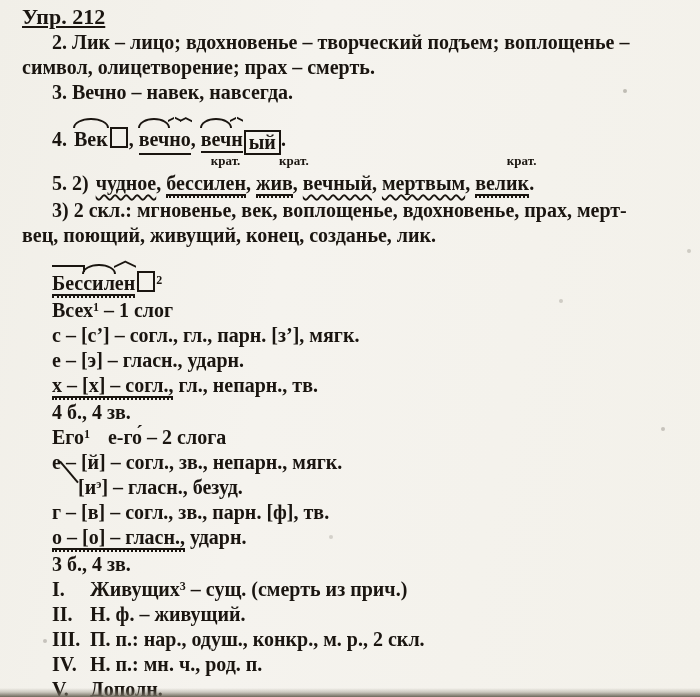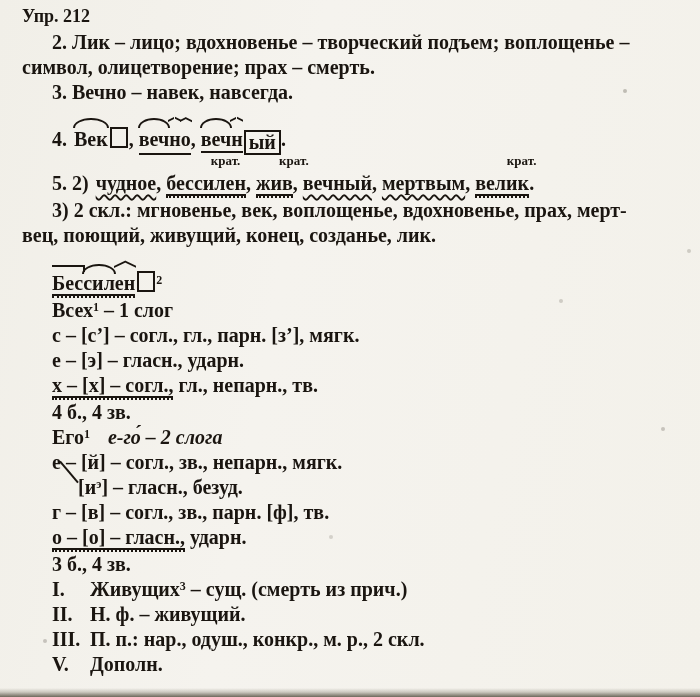--- a/index.html
+++ b/index.html
@@ -11,23 +11,23 @@
     font-family:"Liberation Serif","DejaVu Serif",serif;
     color:#1a1510;
     font-size:20px;
     font-weight:600;
   }
   .inner{padding:3px 14px 0 22px;}
   .line{line-height:25px;white-space:nowrap;}
   .ind{padding-left:30px;}
   .ind2{padding-left:56px;}
   .rel{position:relative;}
-  .title{font-size:18px;font-weight:700;line-height:27px;}
+  .title{font-size:22px;font-weight:700;line-height:27px;text-decoration:underline;}
   .num{margin-right:7px;}
-  .gap{margin-left:18px;font-style:italic;}
+  .gap{margin-left:18px;}
 
   
   .mw{position:relative;display:inline-block;margin-top:12px;}
   .mp{position:relative;display:inline-block;}
   .arc::before{content:"";position:absolute;left:-1px;right:-1px;top:-9px;height:8px;
     border:2px solid currentColor;border-bottom:none;border-radius:50% 50% 0 0/100% 100% 0 0;}
   .hat::before{content:"";position:absolute;left:-1px;top:-7px;width:56%;height:6px;
     border-top:2px solid currentColor;transform:skewY(-26deg);transform-origin:left center;}
   .hat::after{content:"";position:absolute;right:-1px;top:-7px;width:56%;height:6px;
     border-top:2px solid currentColor;transform:skewY(26deg);transform-origin:right center;}
@@ -123,20 +123,23 @@
     <div class="line ind">
       <span class="rnum">I.</span><span>Живущих</span><sup>3</sup><span> – сущ. (смерть из прич.)</span>
     </div>
     <div class="line ind">
       <span class="rnum">II.</span><span>Н. ф. – живущий.</span>
     </div>
     <div class="line ind">
       <span class="rnum">III.</span><span>П. п.: нар., одуш., конкр., м. р., 2 скл.</span>
     </div>
     <div class="line ind">
+      <span class="rnum">IV.</span><span>Н. п.: мн. ч., род. п.</span>
+    </div>
+    <div class="line ind">
       <span class="rnum">V.</span><span>Дополн.</span>
     </div>
 
   </div>
 
   <div class="specks"></div>
   <div class="scan-bottom"></div>
 </div>
 
 </body></html>

